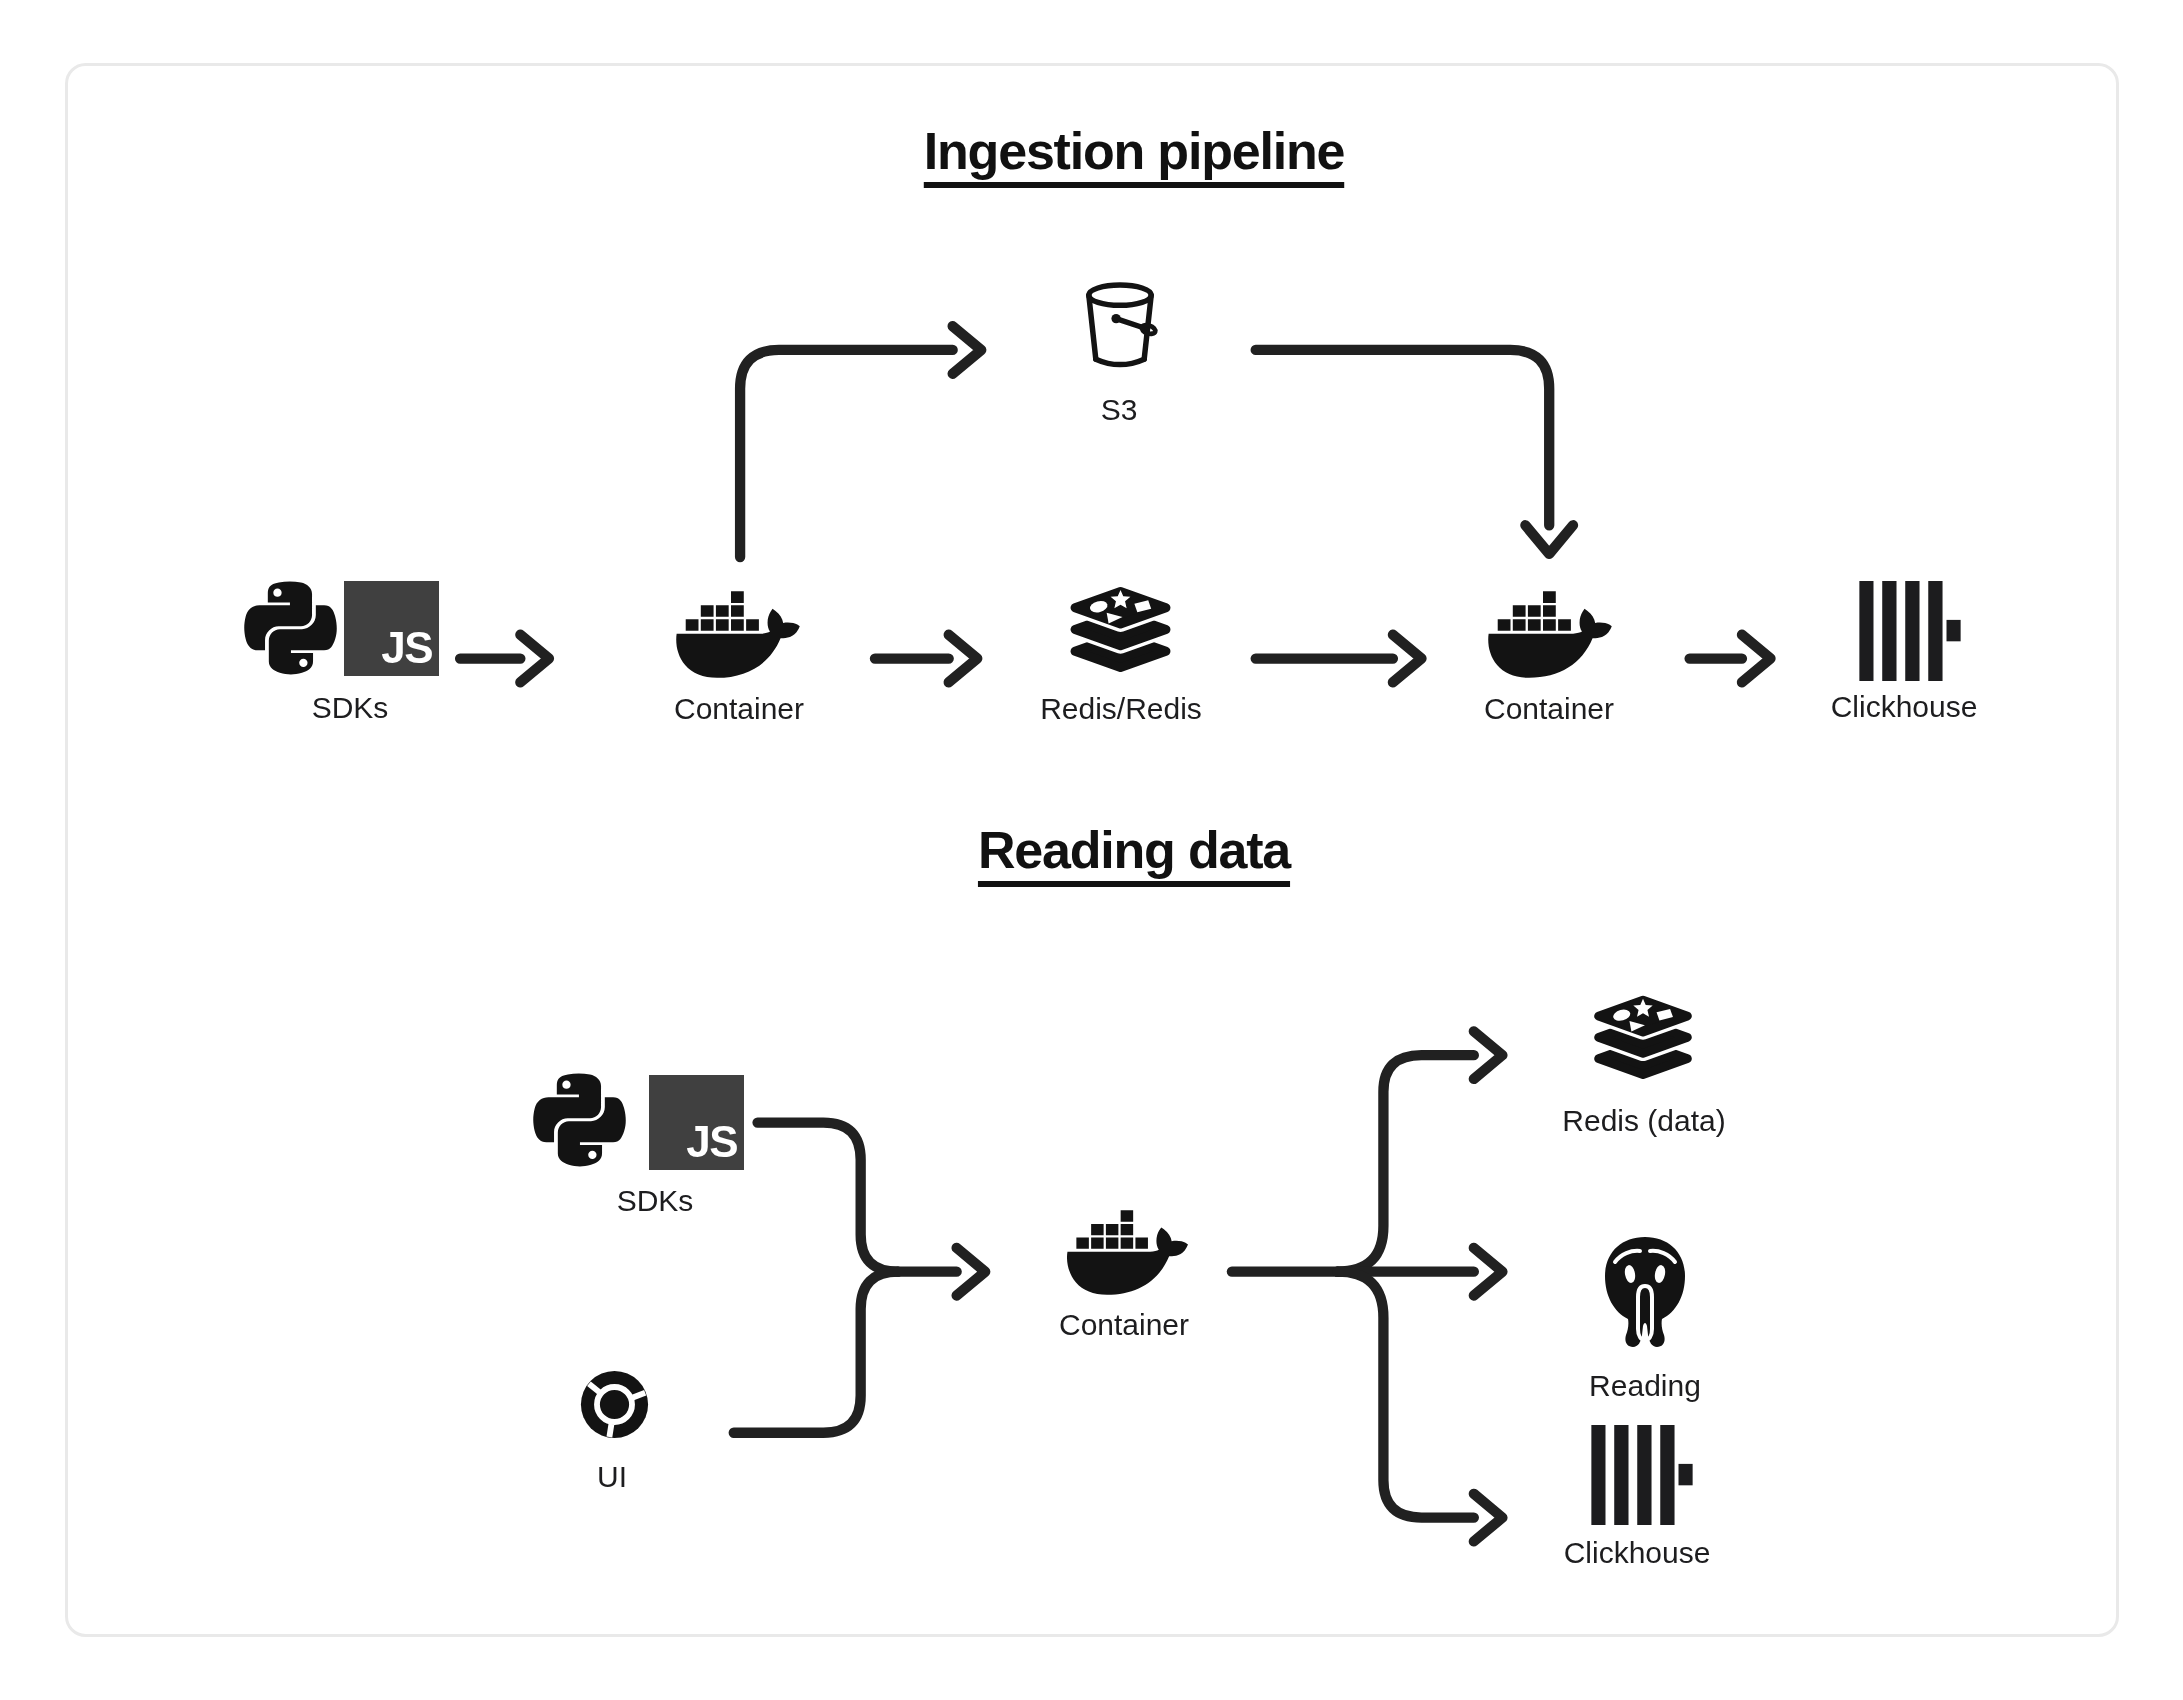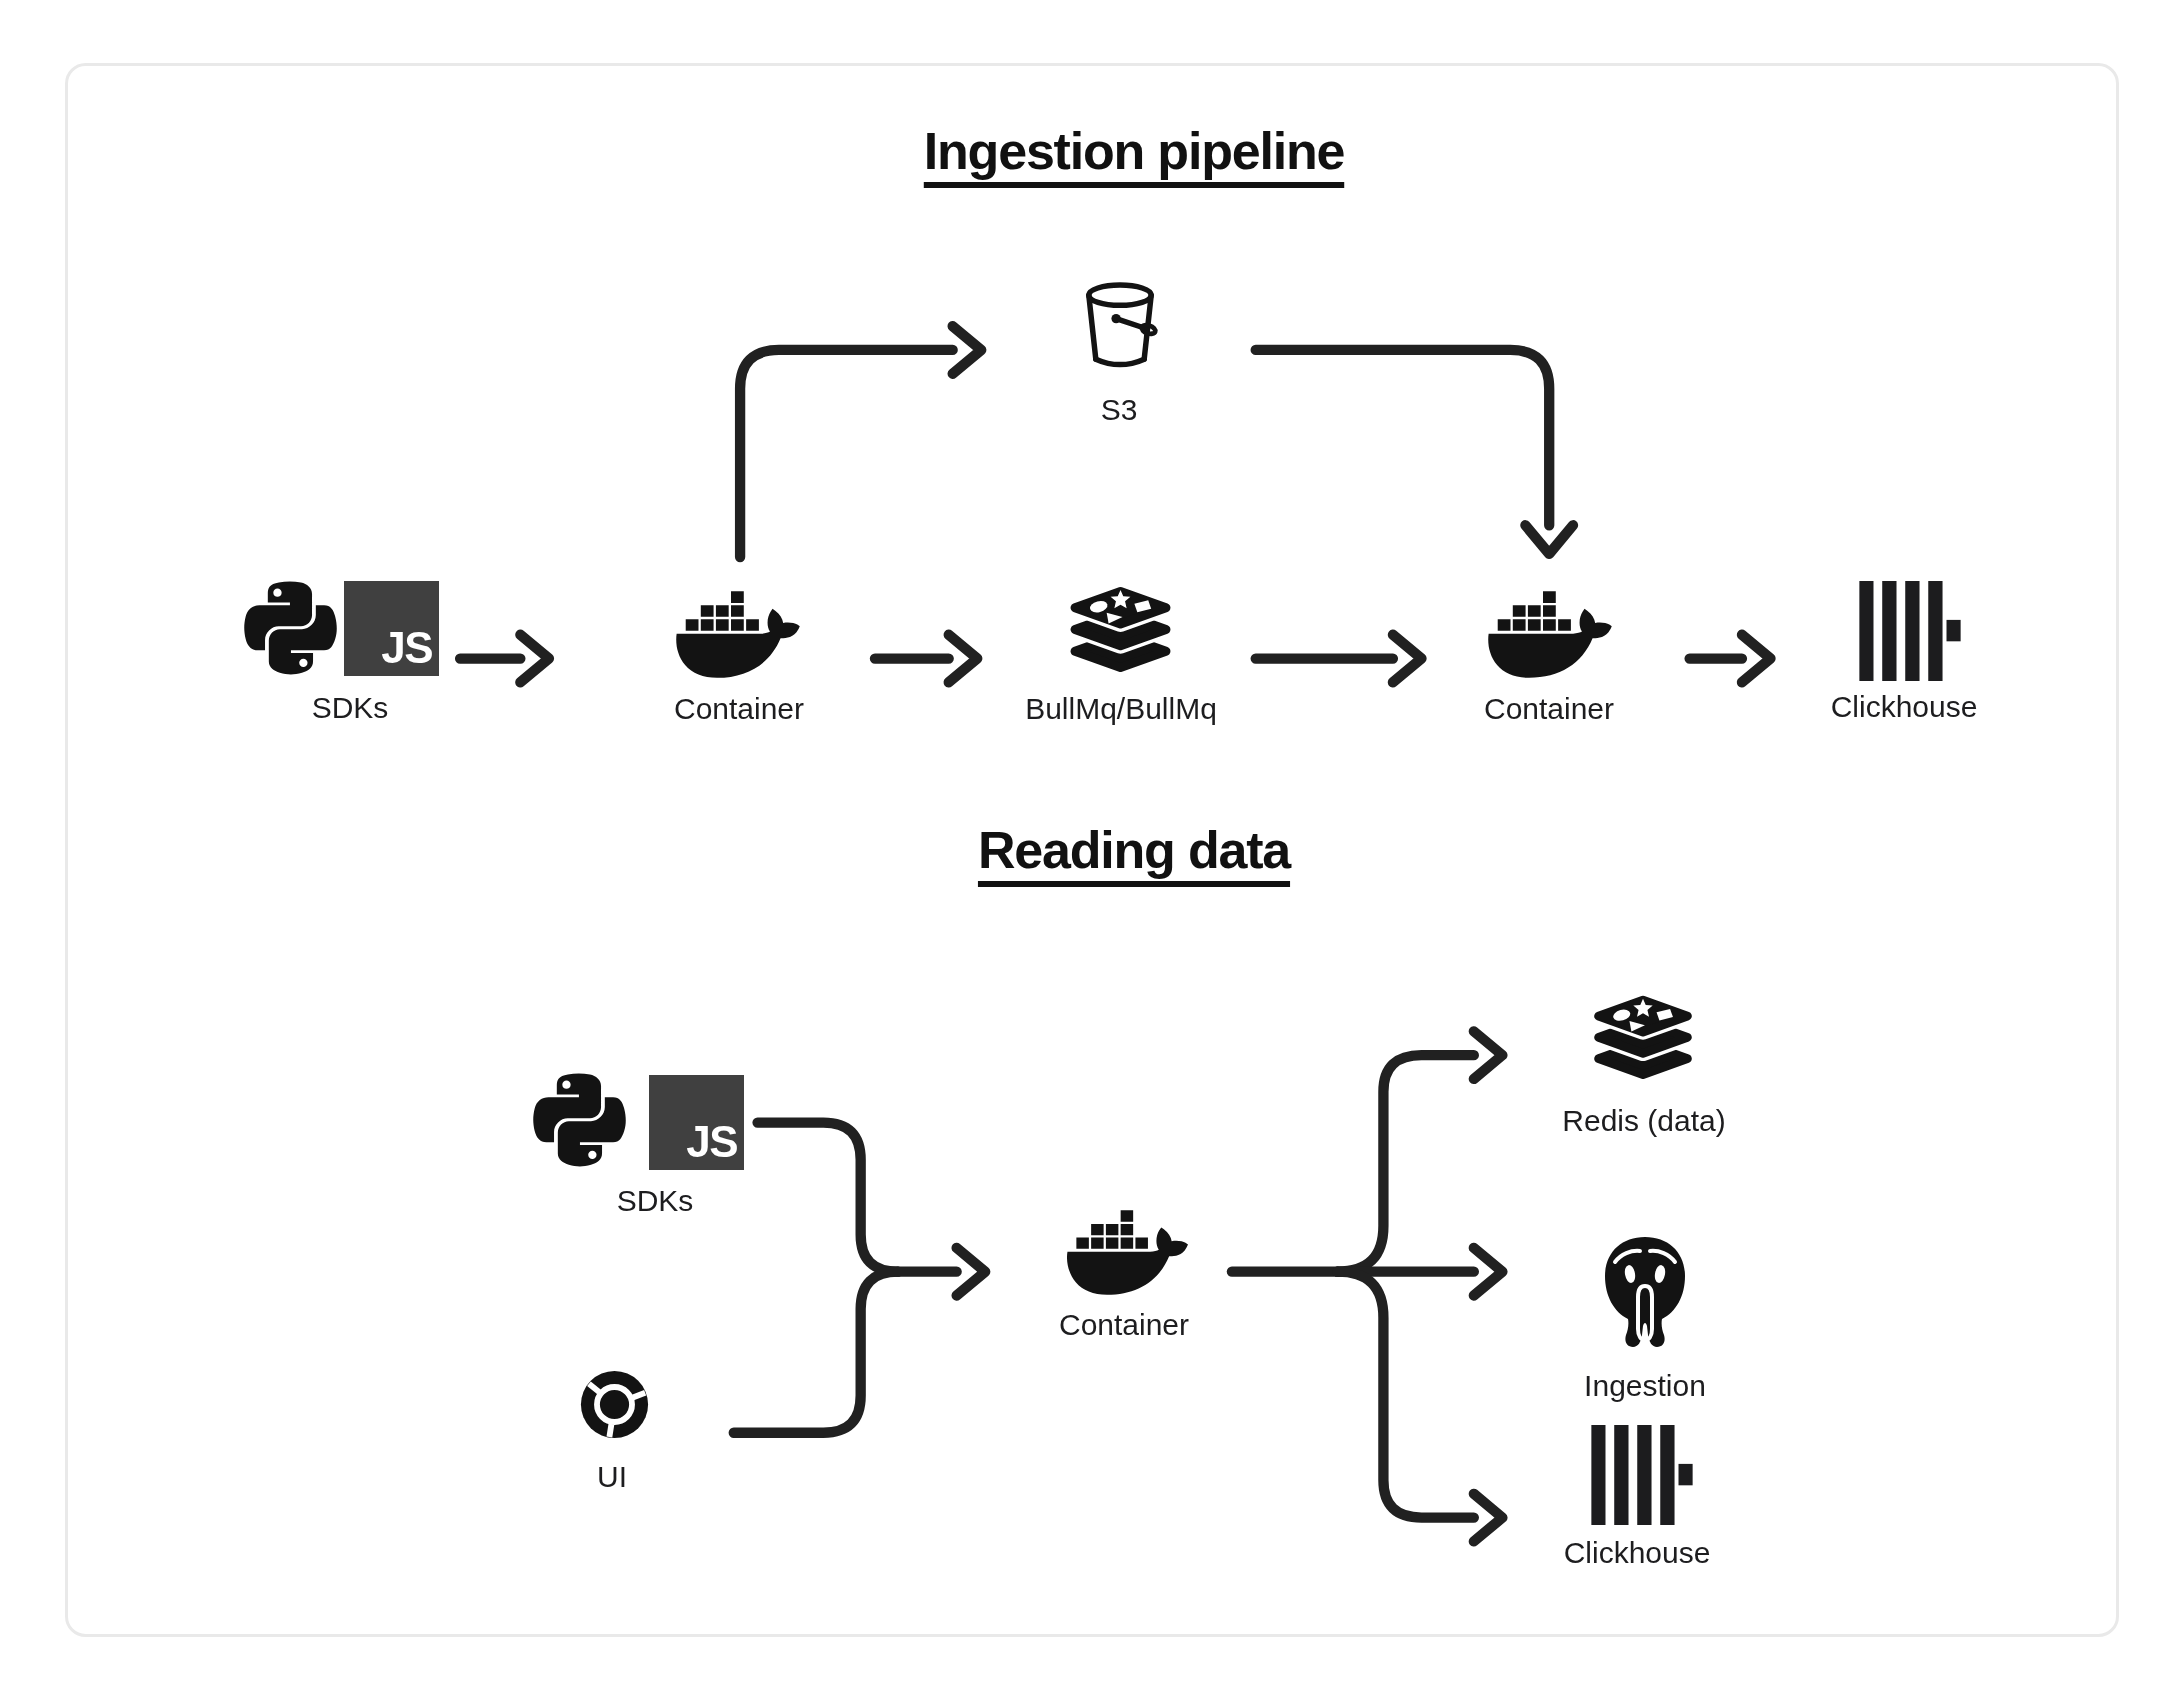--- a/index.html
+++ b/index.html
@@ -113,21 +113,21 @@
   <div class="lbl" style="left:350px;top:691px">SDKs</div>
 
   <svg class="ic" style="left:676px;top:585px" width="124" height="99" viewBox="0 0 640 512">
       <use href="#i-docker"></use>
     </svg>
   <div class="lbl" style="left:739px;top:692px">Container</div>
 
   <svg class="ic" style="left:1061px;top:579px" width="119" height="95" viewBox="0 0 120 96">
       <use href="#i-redis"></use>
     </svg>
-  <div class="lbl" style="left:1121px;top:692px">BullMq/BullMq</div>
+  <div class="lbl" style="left:1121px;top:692px">Redis/Redis</div>
 
   <svg class="ic" style="left:1073px;top:278px" width="94" height="103" viewBox="0 0 120 132">
       <use href="#i-s3"></use>
     </svg>
   <div class="lbl" style="left:1119px;top:393px">S3</div>
 
   <svg class="ic" style="left:1488px;top:585px" width="124" height="99" viewBox="0 0 640 512">
       <use href="#i-docker"></use>
     </svg>
   <div class="lbl" style="left:1549px;top:692px">Container</div>
@@ -156,20 +156,20 @@
   <div class="lbl" style="left:1124px;top:1308px">Container</div>
 
   <svg class="ic" style="left:1585px;top:988px" width="116" height="93" viewBox="0 0 120 96">
       <use href="#i-redis"></use>
     </svg>
   <div class="lbl" style="left:1644px;top:1104px">Redis (data)</div>
 
   <svg class="ic" style="left:1595px;top:1234px" width="100" height="116" viewBox="0 0 100 116">
       <use href="#i-postgres"></use>
     </svg>
-  <div class="lbl" style="left:1645px;top:1369px">Ingestion</div>
+  <div class="lbl" style="left:1645px;top:1369px">Reading</div>
 
   <svg class="ic" style="left:1591px;top:1425px" width="102" height="100" viewBox="0 0 128 126">
       <use href="#i-clickhouse"></use>
     </svg>
   <div class="lbl" style="left:1637px;top:1536px">Clickhouse</div>
 </div>
 
 
 </body></html>

